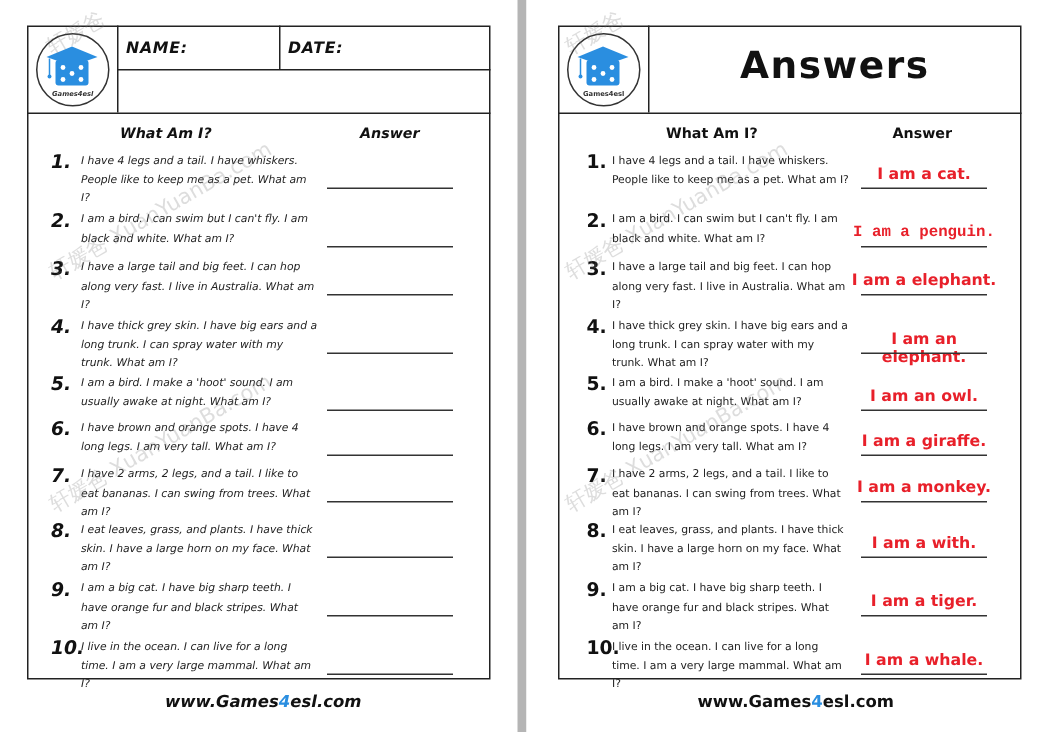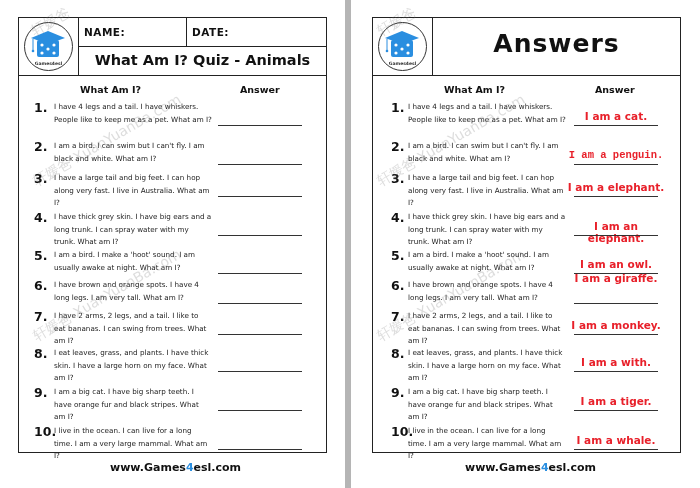--- a/index.html
+++ b/index.html
@@ -20,21 +20,21 @@
   .footer { position:absolute; font-size:11px; font-weight:bold; color:#111; }
   .footer .four { color:#2a8ee0; }
   .logo { position:absolute; width:49px; height:49px; border:1.3px solid #333; border-radius:50%; background:#fff; box-sizing:border-box; }
   .logo svg { position:absolute; left:0; top:0; }
   .logo-txt { position:absolute; left:0; width:100%; text-align:center; font-size:4.5px; font-weight:bold; top:38px; color:#333; }
   .watermark { position:absolute; color:rgba(120,120,120,0.25); font-size:14px; transform:rotate(-30deg); transform-origin:left top; white-space:nowrap; pointer-events:none; }
 </style>
 </head>
 <body>
 
-<div class="page" style="left:0;width:345px;">
+<div class="page" style="left:0;width:345px;font-style:italic;">
   <div class="box" style="left:18px;top:17px;width:309px;height:436px;"></div>
   <div class="vline" style="left:78px;top:17px;height:58px;"></div>
   <div class="vline" style="left:186px;top:17px;height:29px;"></div>
   <div class="hline" style="left:78px;top:46px;width:249px;"></div>
   <div class="hline" style="left:18px;top:75px;width:309px;"></div>
 
   <div class="logo" style="left:24px;top:22px;">
     <svg width="47" height="47" viewBox="0 0 47 47">
       <polygon points="23,8 40,15 23,21 6,15" fill="#2a8ee0"></polygon>
       <rect x="12" y="17" width="22" height="17" rx="2" fill="#2a8ee0"></rect>
@@ -44,21 +44,20 @@
         <circle cx="17" cy="30" r="1.6" fill="#fff"></circle>
       <circle cx="29" cy="30" r="1.6" fill="#fff"></circle>
       <line x1="8" y1="16" x2="8" y2="27" stroke="#2a8ee0" stroke-width="1"></line>
       <circle cx="8" cy="28" r="1.3" fill="#2a8ee0"></circle>
     </svg>
     <div class="logo-txt">Games4esl</div>
   </div>
 
   <div class="label" style="left:84px;top:26px;">NAME:</div>
   <div class="label" style="left:192px;top:26px;">DATE:</div>
-  <div class="title" style="left:78px;top:52px;width:249px;font-size:14.5px;">What Am I? Quiz - Animals</div>
 
   <div class="colhdr" style="left:80px;top:84px;">What Am I?</div>
   <div class="colhdr" style="left:240px;top:84px;">Answer</div>
 
   <div id="left-rows">
       <div class="qnum" style="left:34px;top:100px;">1.</div>
        <div class="qtext" style="left:54px;top:101px;">I have 4 legs and a tail. I have whiskers. People like to keep me as a pet. What am I?</div>
        <div class="ansline" style="left:218px;top:125px;"></div>
       <div class="qnum" style="left:34px;top:139px;">2.</div>
        <div class="qtext" style="left:54px;top:140px;">I am a bird. I can swim but I can't fly. I am black and white. What am I?</div>
@@ -137,21 +136,21 @@
       <div class="qnum" style="left:40px;top:210px;">4.</div>
        <div class="qtext" style="left:57px;top:211px;">I have thick grey skin. I have big ears and a long trunk. I can spray water with my trunk. What am I?</div>
        <div class="anstext" style="left:215px;top:220px;">I am an elephant.</div>
        <div class="ansline" style="left:223px;top:235px;"></div>
       <div class="qnum" style="left:40px;top:248px;">5.</div>
        <div class="qtext" style="left:57px;top:249px;">I am a bird. I make a 'hoot' sound. I am usually awake at night. What am I?</div>
        <div class="anstext" style="left:215px;top:258px;">I am an owl.</div>
        <div class="ansline" style="left:223px;top:273px;"></div>
       <div class="qnum" style="left:40px;top:278px;">6.</div>
        <div class="qtext" style="left:57px;top:279px;">I have brown and orange spots. I have 4 long legs. I am very tall. What am I?</div>
-       <div class="anstext" style="left:215px;top:272px;">I am a giraffe.</div>
+       <div class="anstext" style="left:215px;top:288px;">I am a giraffe.</div>
        <div class="ansline" style="left:223px;top:303px;"></div>
       <div class="qnum" style="left:40px;top:309px;">7.</div>
        <div class="qtext" style="left:57px;top:310px;">I have 2 arms, 2 legs, and a tail. I like to eat bananas. I can swing from trees. What am I?</div>
        <div class="anstext" style="left:215px;top:319px;">I am a monkey.</div>
        <div class="ansline" style="left:223px;top:334px;"></div>
       <div class="qnum" style="left:40px;top:346px;">8.</div>
        <div class="qtext" style="left:57px;top:347px;">I eat leaves, grass, and plants. I have thick skin. I have a large horn on my face. What am I?</div>
        <div class="anstext" style="left:215px;top:356px;">I am a with.</div>
        <div class="ansline" style="left:223px;top:371px;"></div>
       <div class="qnum" style="left:40px;top:385px;">9.</div>

